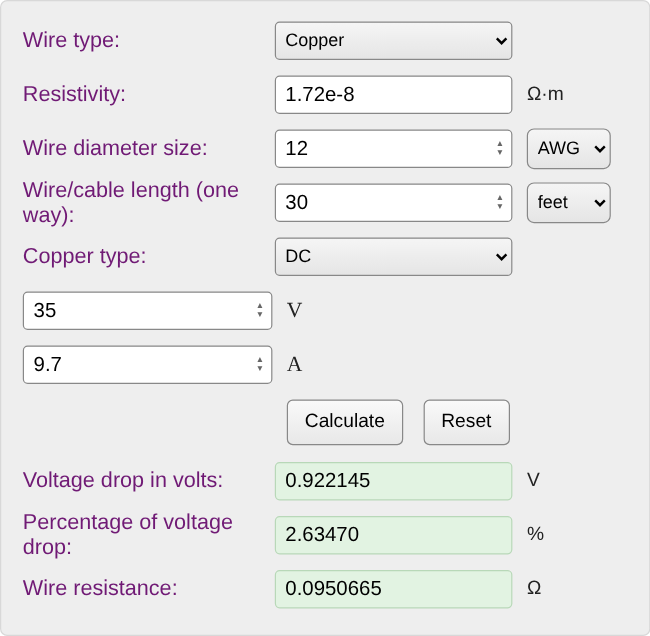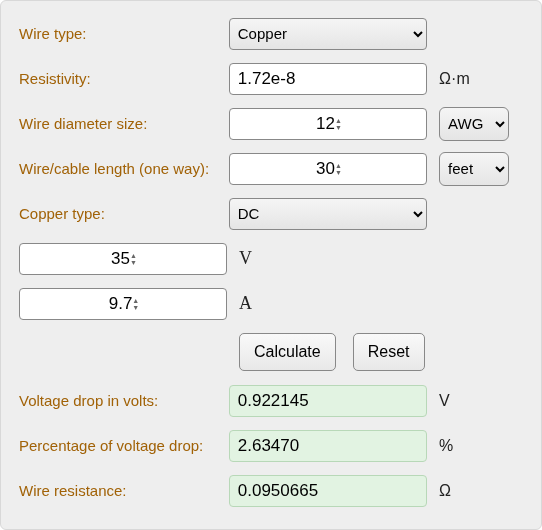--- a/index.html
+++ b/index.html
@@ -17,22 +17,22 @@
     border-radius: 6px;
     padding: 10px 18px;
   }
   .row {
     display: flex;
     align-items: center;
     height: 45px;
   }
   .label-col {
     width: 220px;
-    font-size: 15px;
-    color: #a16207;
+    font-size: 18px;
+    color: #701a75;
   }
   .input-col {
     width: 208px;
   }
   .unit-col {
     width: 100px;
     padding-left: 12px;
     font-size: 16px;
     color: #222;
   }
@@ -51,21 +51,21 @@
     color: #000;
   }
   select {
     background: linear-gradient(#f5f5f5, #e5e5e5);
     font-size: 15px;
     padding: 2px 4px;
   }
   .num-wrap {
     display: flex;
     align-items: center;
-    justify-content: center;
+    justify-content: space-between;
     padding: 0 6px 0 8px;
   }
   .num-wrap .val {
     font-size: 17px;
   }
   .spinner {
     display: flex;
     flex-direction: column;
     font-size: 7px;
     line-height: 7px;

